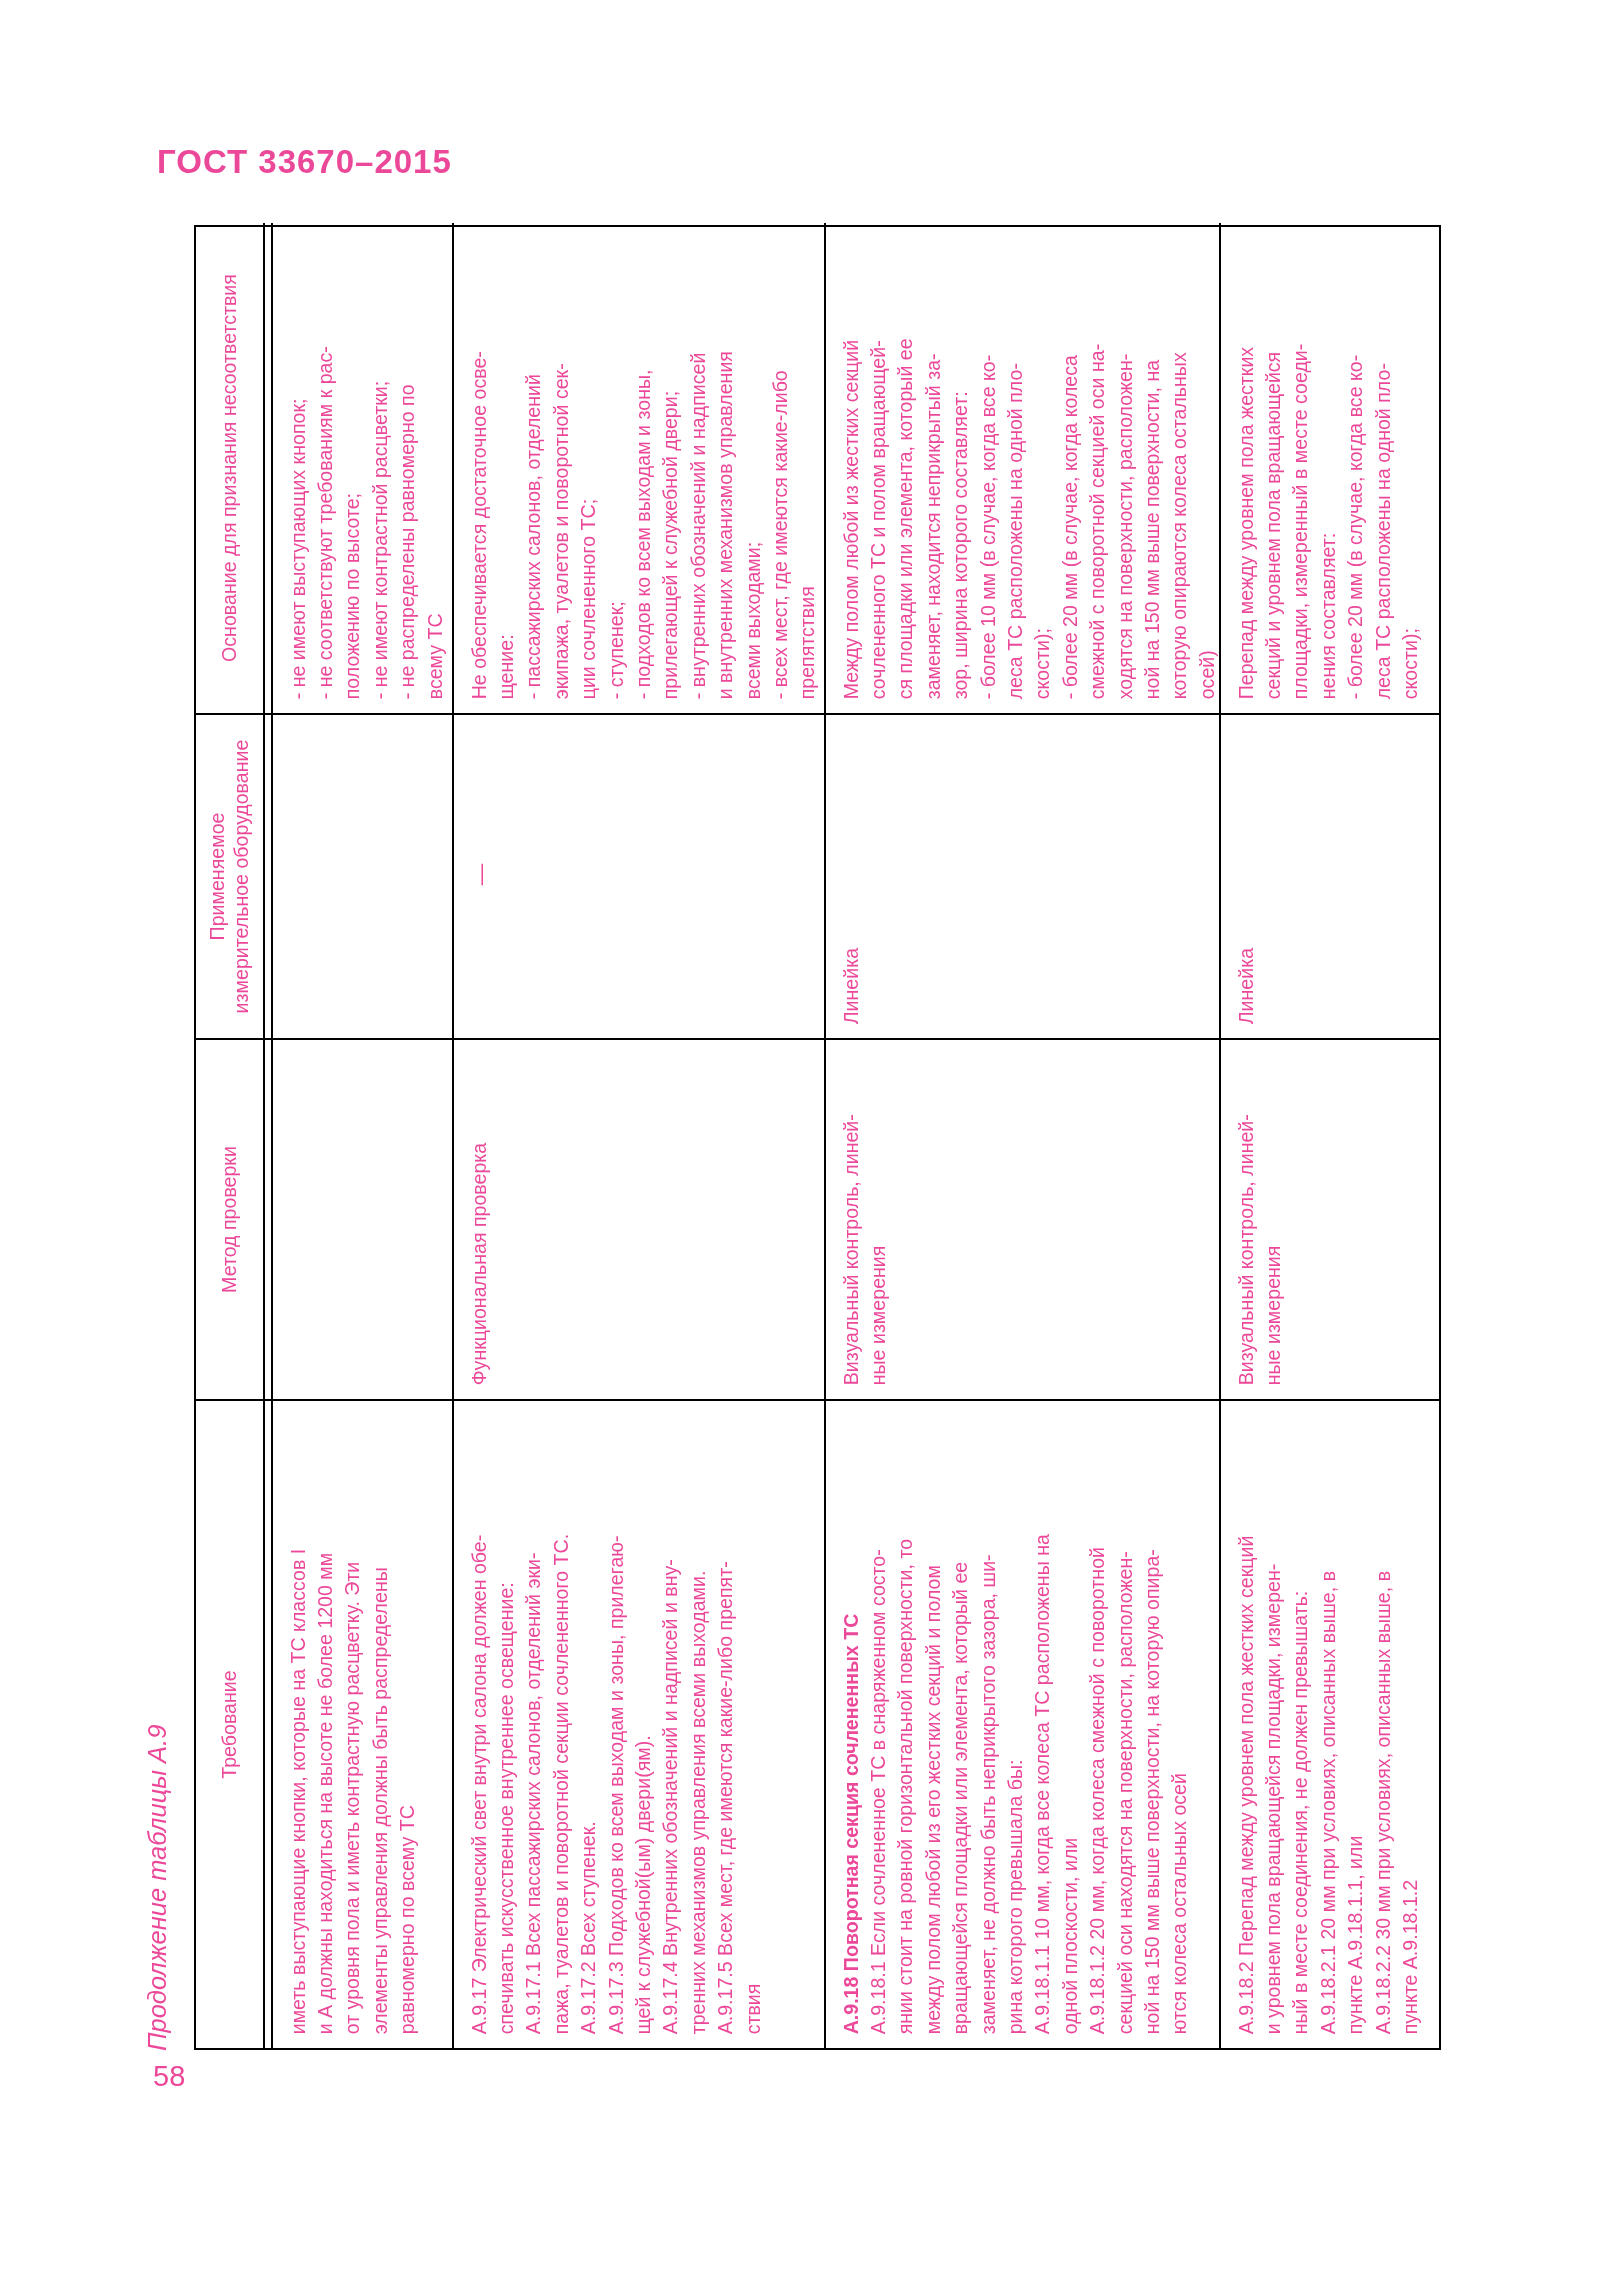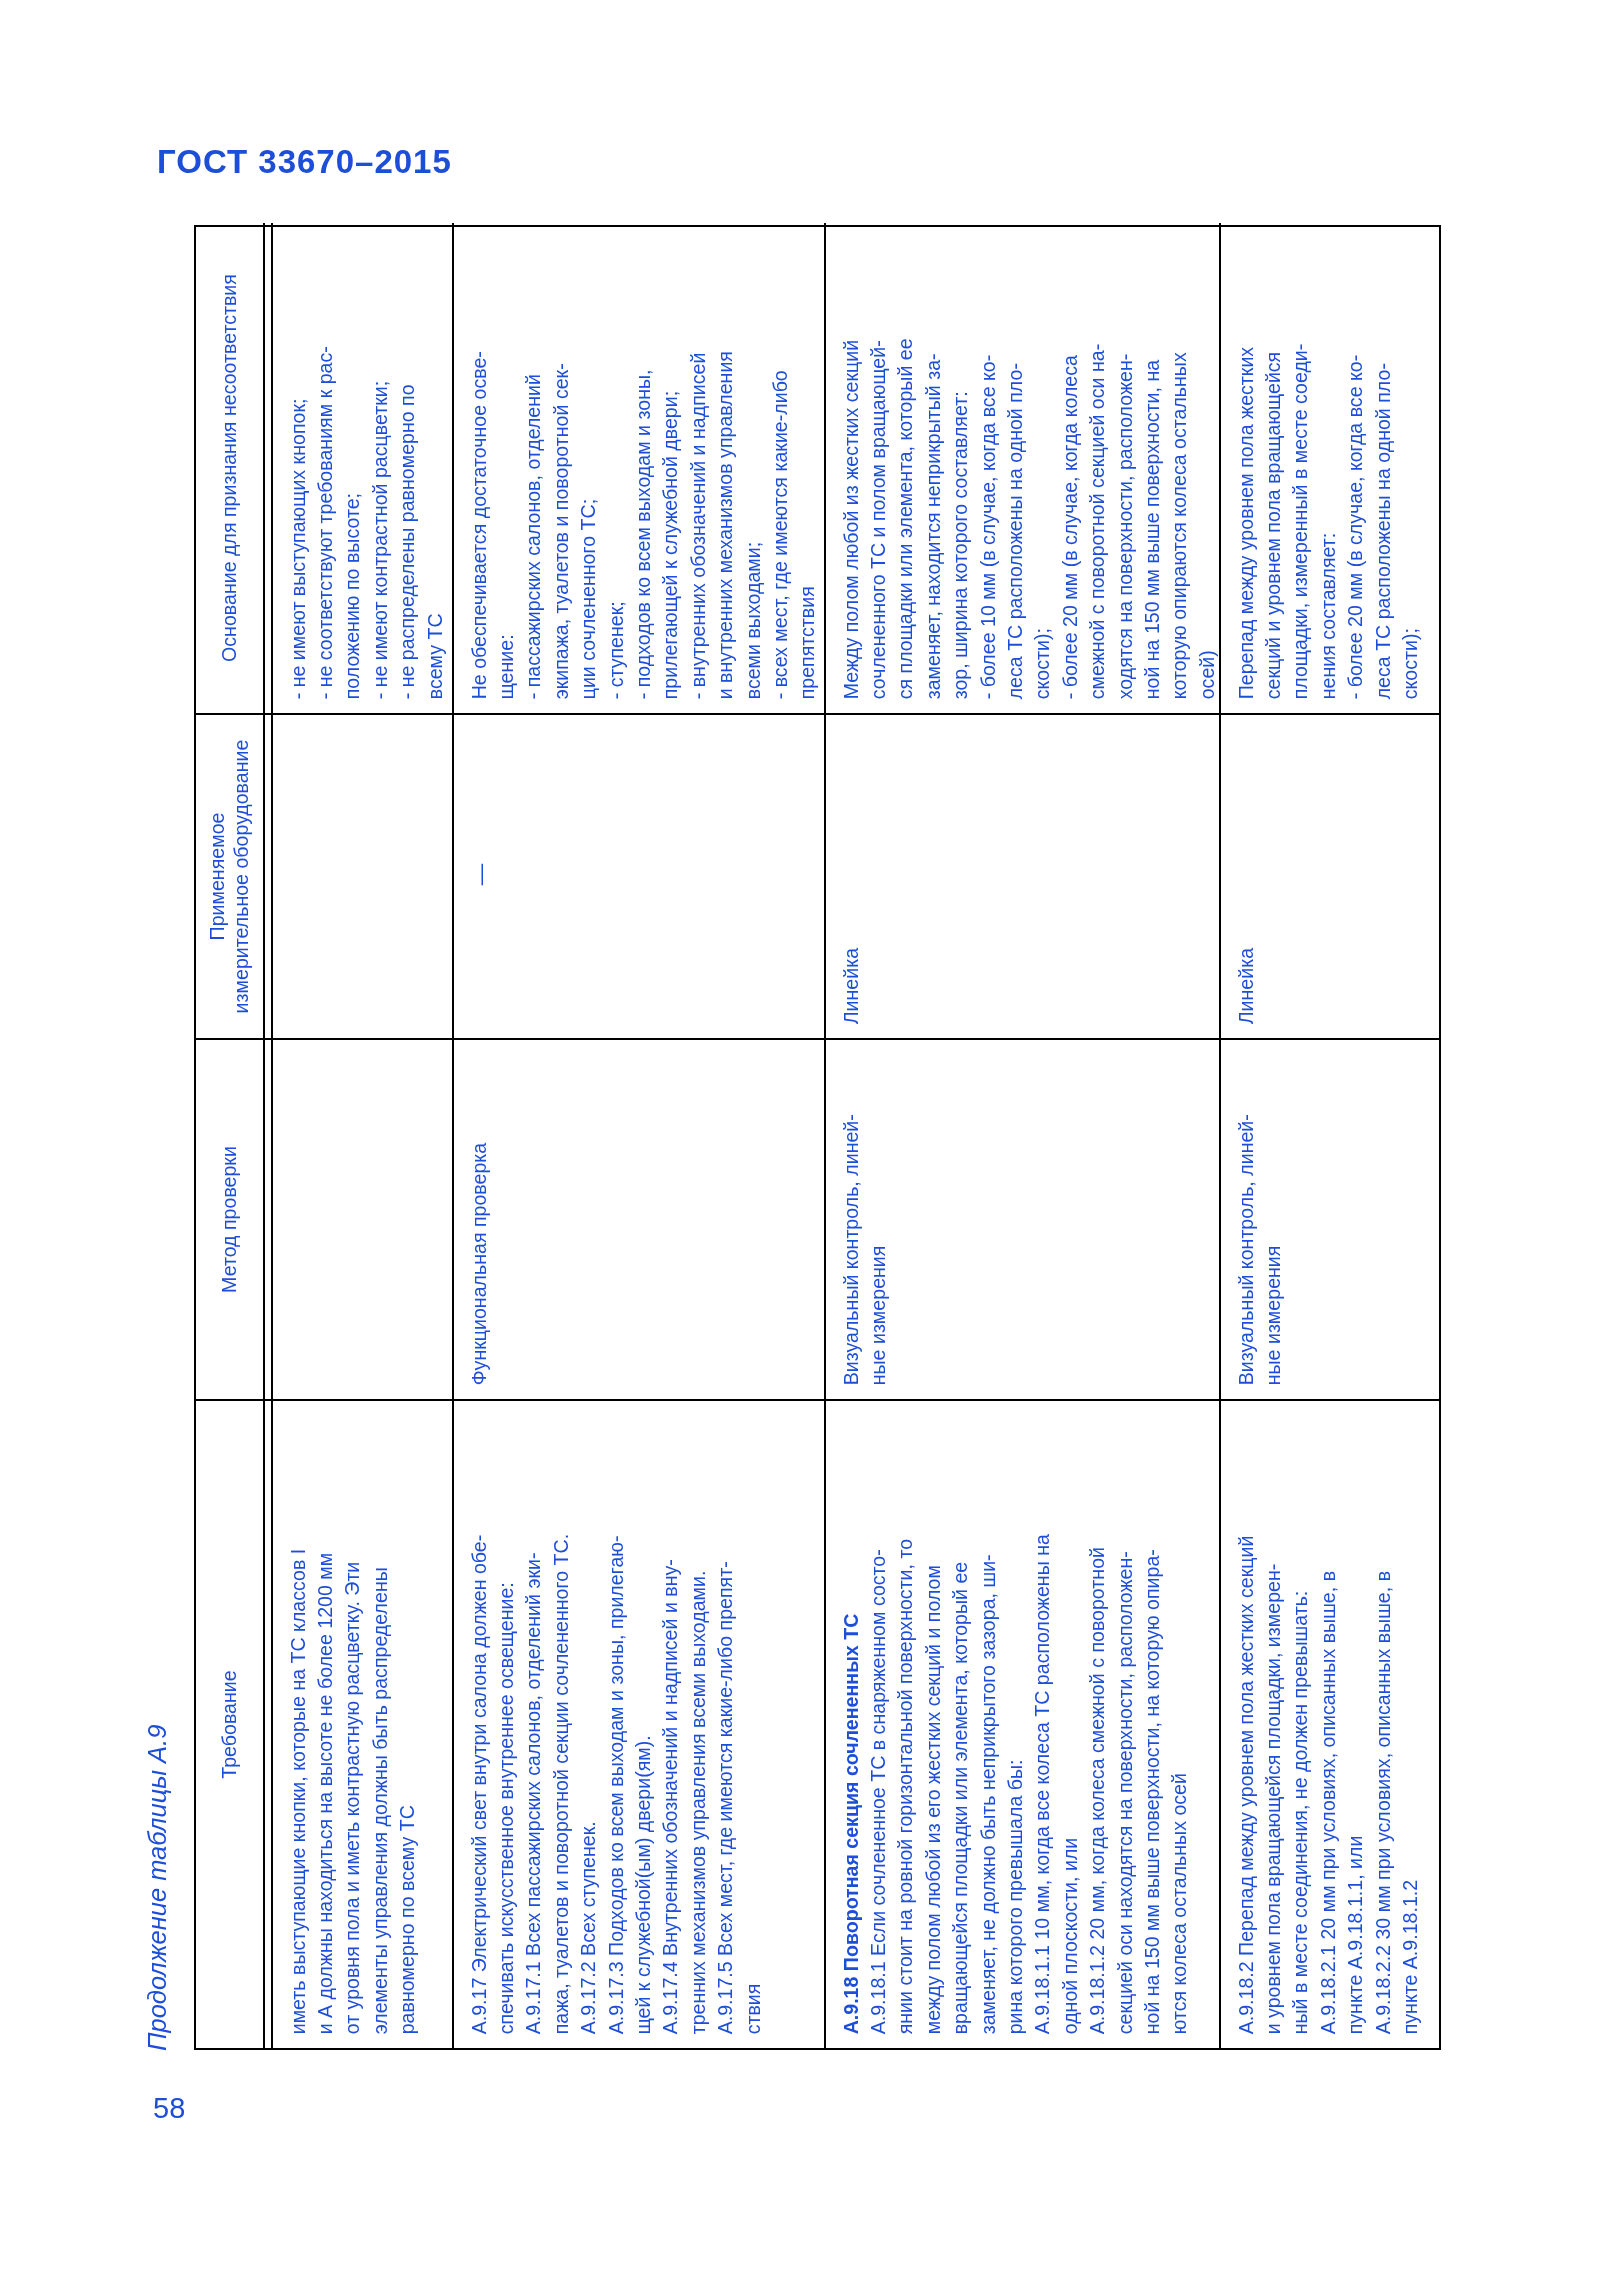--- a/index.html
+++ b/index.html
@@ -1,21 +1,21 @@
 <!DOCTYPE html>
 <html><head>
 <meta charset="utf-8">
 <style>
   html,body{margin:0;padding:0;background:#888;}
   .page{
     position:relative;
     width:1620px;height:2293px;
     background:#ffffff;
     font-family:"Liberation Sans", sans-serif;
-    color:#1d4ed8;
+    color:#ec4899;
     overflow:hidden;
   }
   .doc-title{
     position:absolute;
     left:157px;top:143px;
     font-size:33px;
     font-weight:bold;
     letter-spacing:1px;
     white-space:nowrap;
   }
@@ -66,21 +66,20 @@
     transform:rotate(-90deg);
     transform-origin:0 0;
     font-style:italic;
     font-size:25.5px;
     white-space:nowrap;
   }
   .page-number{
     position:absolute;
     left:153px;top:2060px;
     font-size:29px;
-    margin-top:32px;
   }
 </style>
 </head>
 <body>
 
 <div class="page">
 
   <div class="doc-title">ГОСТ 33670–2015</div>
 
   <div class="table-caption">Продолжение таблицы А.9</div>

